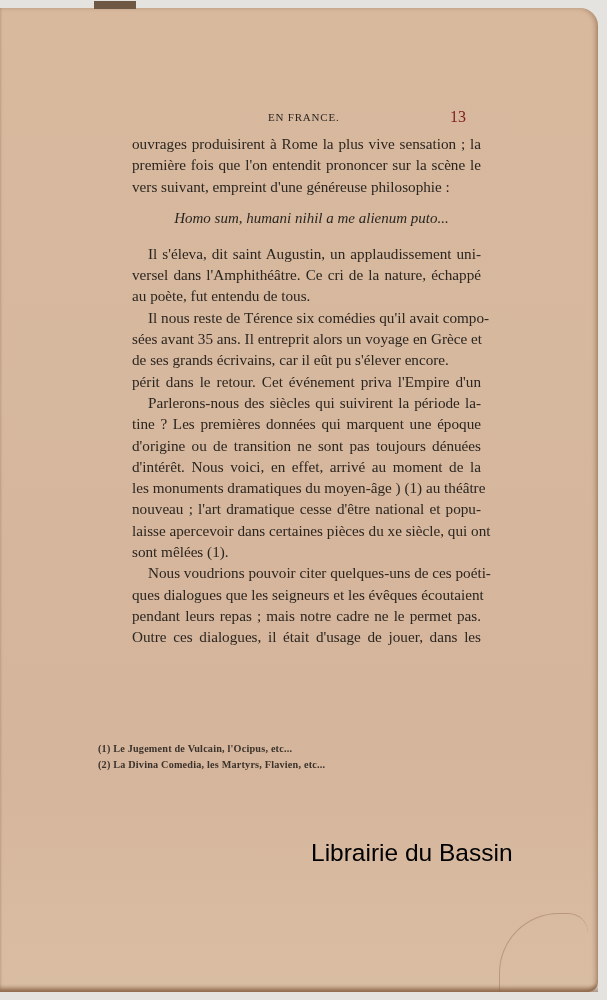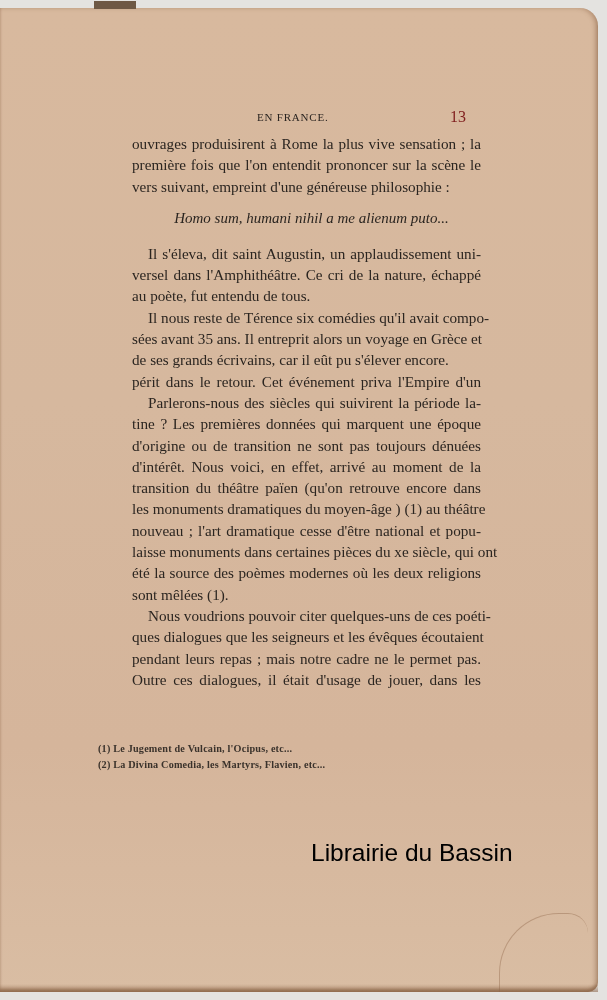--- a/index.html
+++ b/index.html
@@ -27,21 +27,21 @@
   }
   .stain {
     position: absolute; right: 10px; top: 905px; width: 88px; height: 78px;
     border: 1.5px solid rgba(150,110,80,0.45); border-right: none; border-bottom: none;
     border-top-left-radius: 60px; border-top-right-radius: 20px;
   }
   .header {
     position: absolute; top: 108px; left: 0; width: 598px; height: 20px;
   }
   .running-head {
-    position: absolute; left: 257px; top: 3px;
+    position: absolute; left: 268px; top: 3px;
     font-size: 11px; letter-spacing: 0.8px; color: #2a2420;
   }
   .page-number {
     position: absolute; left: 450px; top: 0px;
     font-size: 16px; color: #7f1d1d;
   }
   .text-block {
     position: absolute; left: 116px; top: 133px; width: 349px;
     color: #2b2520; font-size: 15.2px; margin-left: 16px;
   }
@@ -100,25 +100,23 @@
     <div class="line">sées avant 35 ans. Il entreprit alors un voyage en Grèce et</div>
     <div class="line last">de ses grands écrivains, car il eût pu s'élever encore.</div>
     <div class="line">périt dans le retour. Cet événement priva l'Empire d'un</div>
   </div>
 
   <div>
     <div class="line indent">Parlerons-nous des siècles qui suivirent la période la-</div>
     <div class="line">tine ? Les premières données qui marquent une époque</div>
     <div class="line">d'origine ou de transition ne sont pas toujours dénuées</div>
     <div class="line">d'intérêt. Nous voici, en effet, arrivé au moment de la</div>
-    <div class="line">transition du théâtre païen (qu'on retrouve encore dans</div>
     <div class="line">les monuments dramatiques du moyen-âge ) (1) au théâtre</div>
     <div class="line">nouveau ; l'art dramatique cesse d'être national et popu-</div>
-    <div class="line">laisse monuments dans certaines pièces du xe siècle, qui ont</div>
-    <div class="line">été la source des poèmes modernes où les deux religions</div>
+    <div class="line">laisse apercevoir dans certaines pièces du xe siècle, qui ont</div>
     <div class="line last">sont mêlées (1).</div>
   </div>
 
   <div>
     <div class="line indent">Nous voudrions pouvoir citer quelques-uns de ces poéti-</div>
     <div class="line">ques dialogues que les seigneurs et les évêques écoutaient</div>
     <div class="line">pendant leurs repas ; mais notre cadre ne le permet pas.</div>
     <div class="line">Outre ces dialogues, il était d'usage de jouer, dans les</div>
   </div>
 </div>

